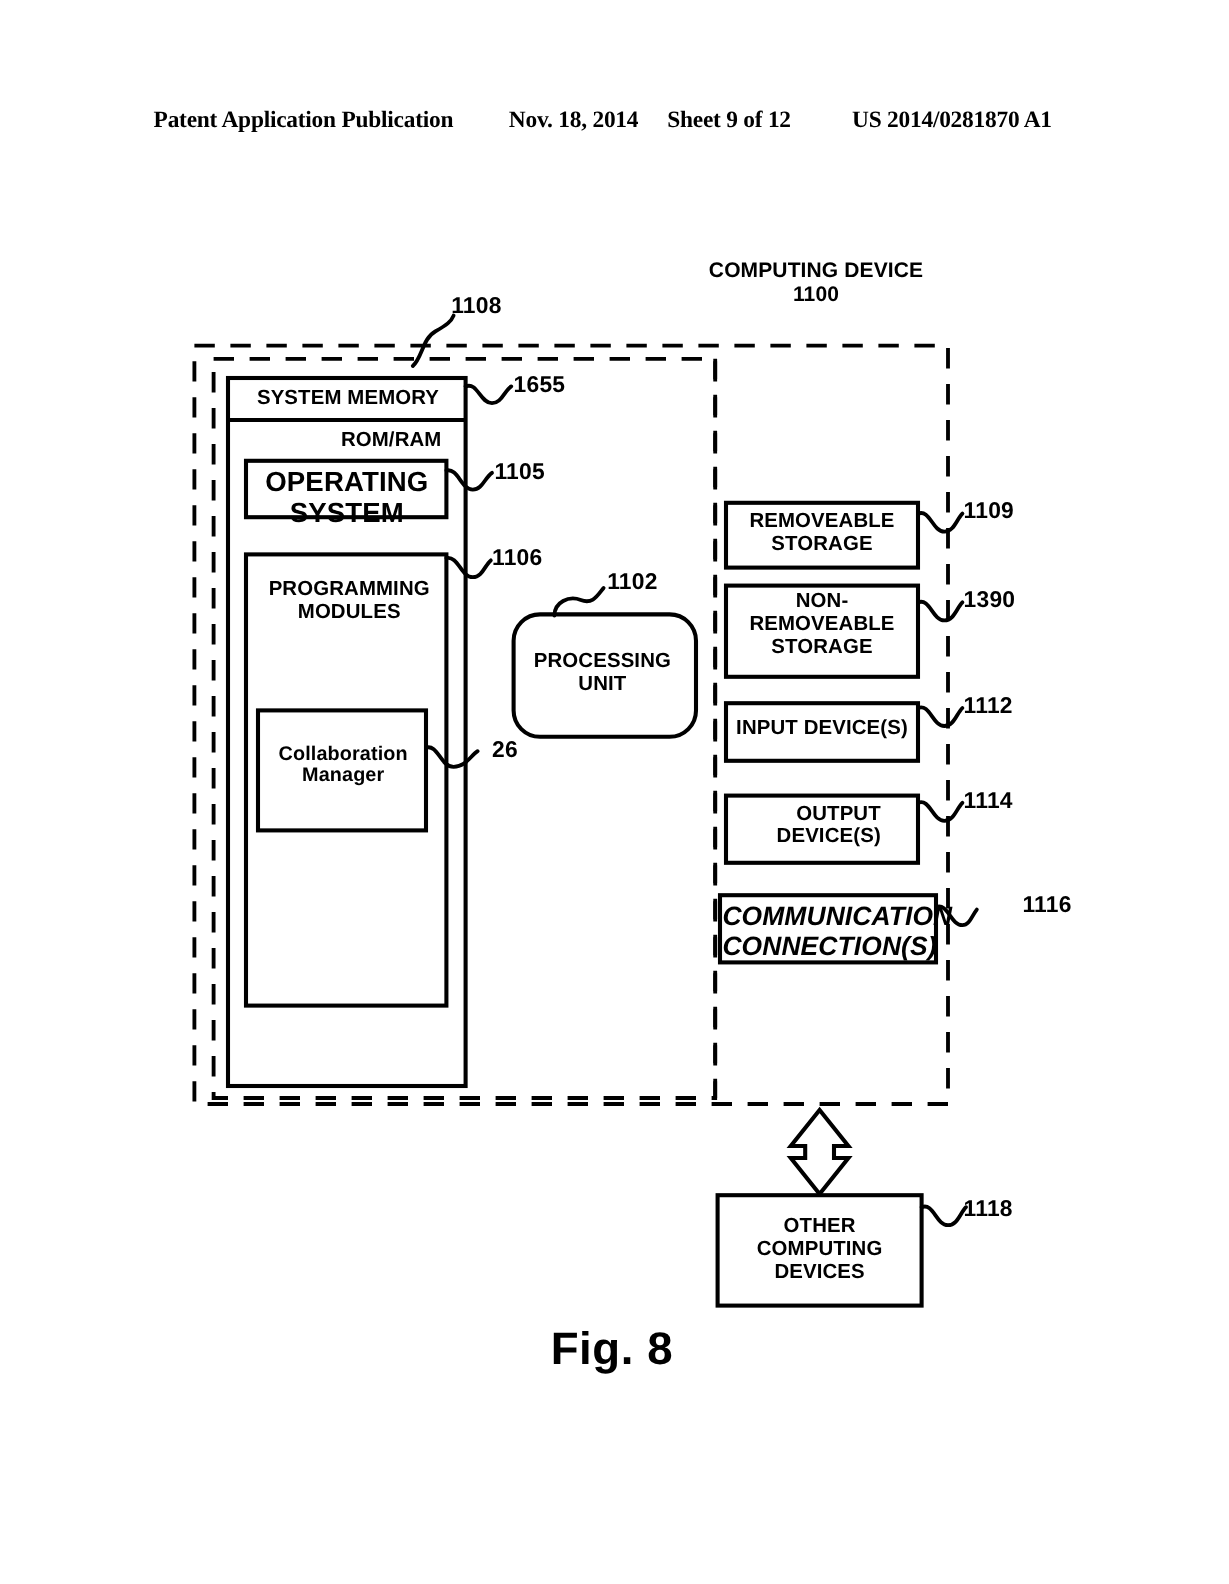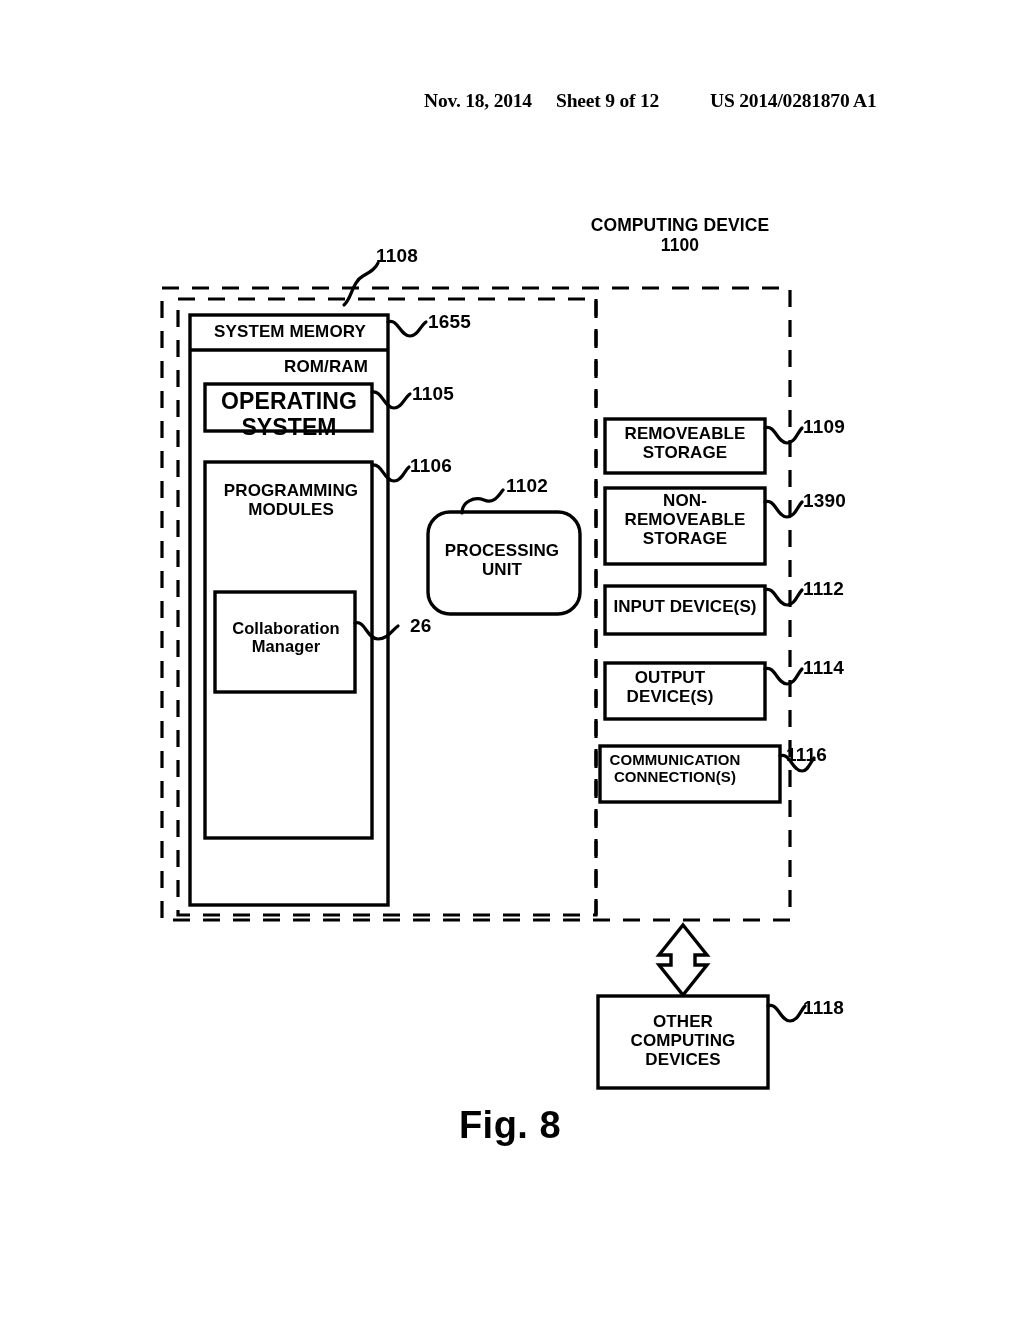--- a/index.html
+++ b/index.html
@@ -70,52 +70,53 @@
   .t-system-memory { left: 192px; top: 322px; width: 196px; font-size: 17px; }
   .t-romram        { left: 192px; top: 357px; width: 196px; font-size: 17px; margin-left: 36px; }
   .t-os            { left: 206px; top: 389px; width: 166px; font-size: 23px; }
   .t-prog-modules  { left: 206px; top: 481px; width: 170px; font-size: 17px; }
   .t-collab        { left: 216px; top: 619px; width: 140px; font-size: 16.5px; }
   .t-proc-unit     { left: 428px; top: 541px; width: 148px; font-size: 17px; }
 
   .t-rem-storage   { left: 606px; top: 424px; width: 158px; font-size: 17px; }
   .t-nonrem        { left: 606px; top: 491px; width: 158px; font-size: 17px; }
   .t-input-dev     { left: 606px; top: 597px; width: 158px; font-size: 17px; }
-  .t-output-dev    { left: 606px; top: 668px; width: 128px; font-size: 17px; }
-  .t-comm-conn     { left: 602px; top: 752px; width: 146px; font-size: 15px; }
+  .t-output-dev    { left: 606px; top: 668px; width: 128px; font-size: 17px; text-align: right; }
+  .t-comm-conn     { left: 602px; top: 752px; width: 146px; font-size: 22px; font-style: italic; }
   .t-other-dev     { left: 600px; top: 1012px; width: 166px; font-size: 17px; }
 
   .r-1108 { left: 376px; top: 245px; }
   .r-1104 { left: 428px; top: 311px; }
   .r-1105 { left: 412px; top: 383px; }
   .r-1106 { left: 410px; top: 455px; }
   .r-1102 { left: 506px; top: 475px; }
   .r-26   { left: 410px; top: 615px; }
   .r-1109 { left: 803px; top: 416px; }
   .r-1110 { left: 803px; top: 490px; }
   .r-1112 { left: 803px; top: 578px; }
   .r-1114 { left: 803px; top: 657px; }
-  .r-1116 { left: 786px; top: 744px; }
+  .r-1116 { left: 852px; top: 744px; }
   .r-1118 { left: 803px; top: 997px; }
 
   .fig-caption {
     position: absolute;
     left: 380px;
     top: 1104px;
     width: 260px;
     text-align: center;
     font-size: 38px;
     font-weight: bold;
     letter-spacing: 0.5px;
   }
 </style>
 </head>
 <body>
 
 <div class="page-header">
+  <span class="hdr-pub">Patent Application Publication</span>
   <span class="hdr-date">Nov. 18, 2014</span>
   <span class="hdr-sheet">Sheet 9 of 12</span>
   <span class="hdr-num">US 2014/0281870 A1</span>
 </div>
 
 <svg id="figure" viewBox="0 0 1024 1320" xmlns="http://www.w3.org/2000/svg">
 
   <rect x="162" y="288" width="628" height="632" fill="none" stroke="#000" stroke-width="3.2" stroke-dasharray="17 13"></rect>
 
   <rect x="178" y="299" width="418" height="616" fill="none" stroke="#000" stroke-width="3.2" stroke-dasharray="17 13"></rect>

